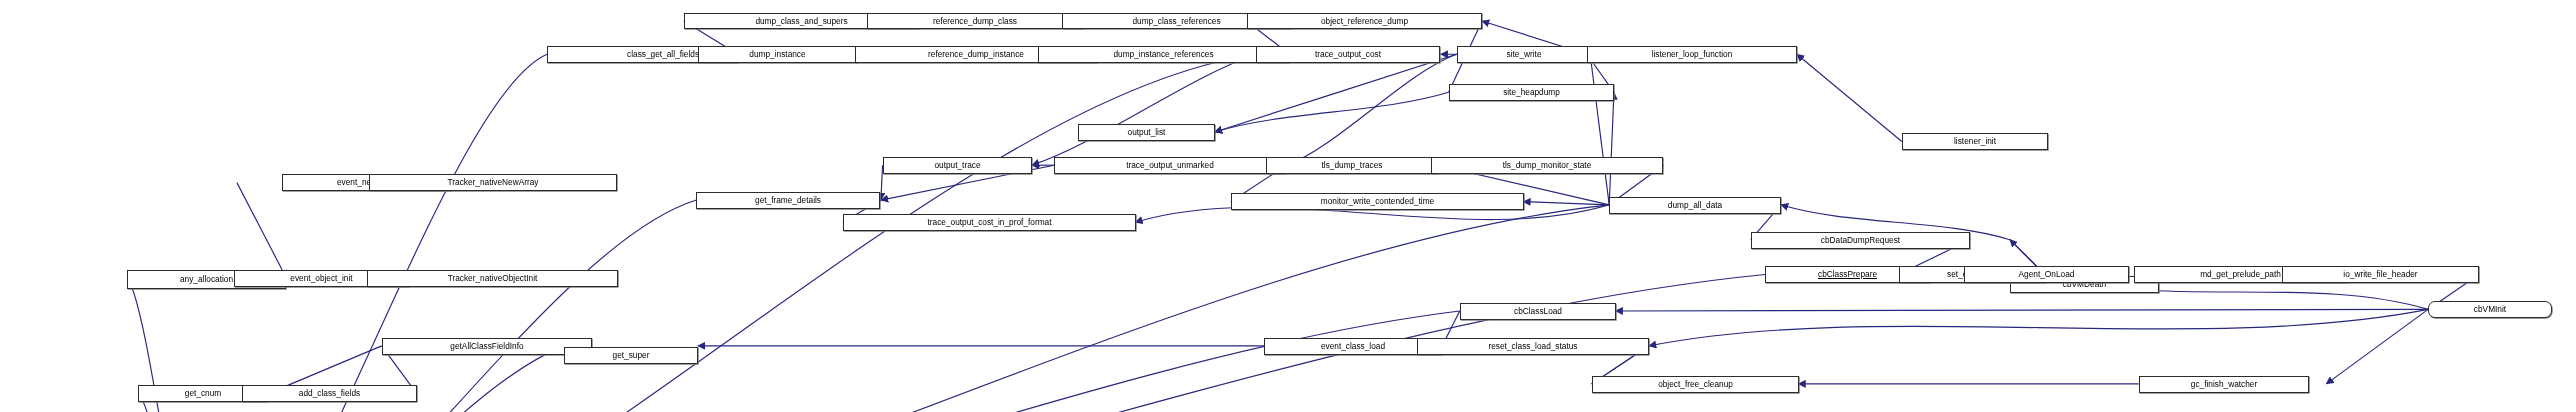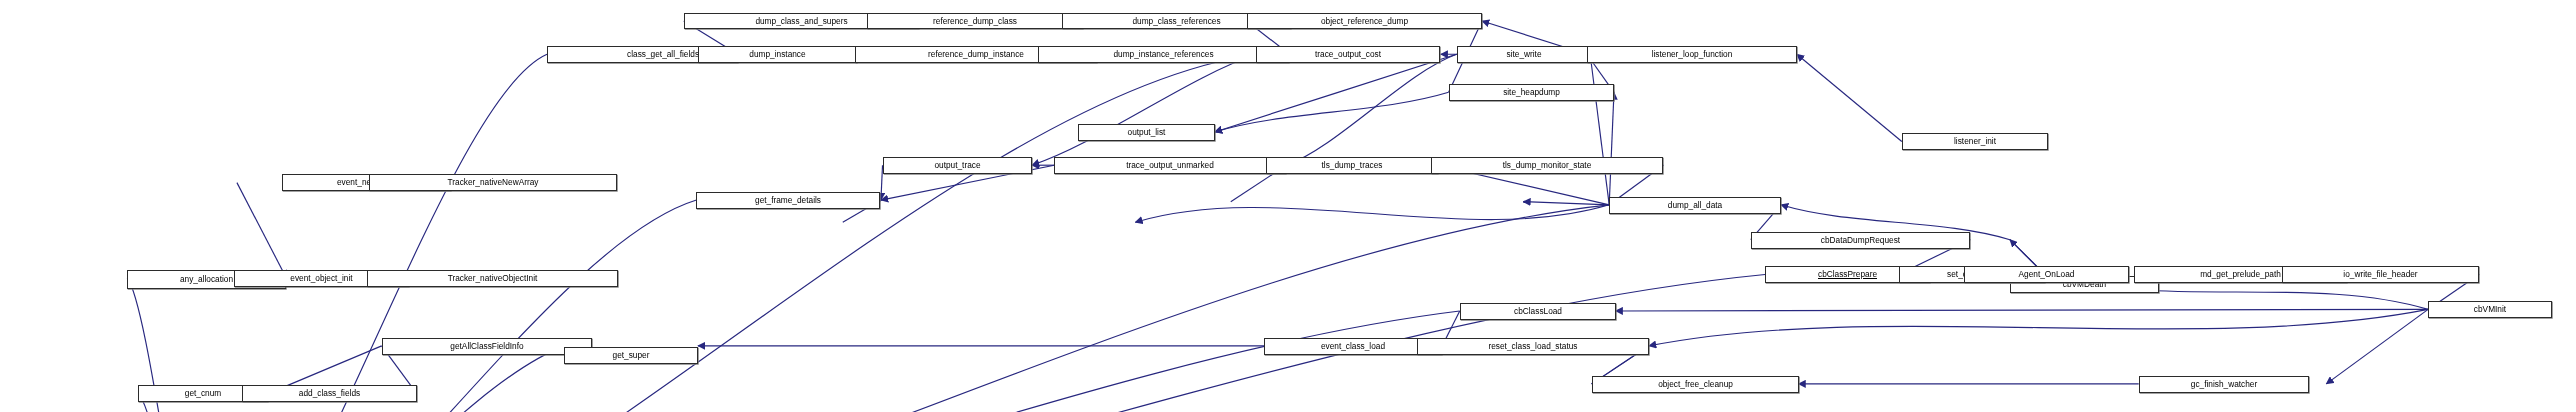--- a/index.html
+++ b/index.html
@@ -185,23 +185,29 @@
     </div>
     <div class="node" style="left: 1266px; top: 157px; width: 172px; height: 16.7px;">
       <span>tls_dump_traces</span>
     </div>
     <div class="node" style="left: 1431px; top: 157px; width: 232px; height: 16.7px;">
       <span>tls_dump_monitor_state</span>
     </div>
     <div class="node" style="left: 696px; top: 192px; width: 184px; height: 16.7px;">
       <span>get_frame_details</span>
     </div>
+    <div class="node" style="left: 1231px; top: 193px; width: 293px; height: 16.7px;">
+      <span>monitor_write_contended_time</span>
+    </div>
     <div class="node" style="left: 1609px; top: 197px; width: 172px; height: 16.7px;">
       <span>dump_all_data</span>
     </div>
+    <div class="node" style="left: 843px; top: 214px; width: 293px; height: 16.7px;">
+      <span>trace_output_cost_in_prof_format</span>
+    </div>
     <div class="node" style="left: 1751px; top: 232px; width: 219px; height: 16.7px;">
       <span>cbDataDumpRequest</span>
     </div>
     <div class="node" style="left: 2010px; top: 232px; width: 149px; height: 16.7px; margin-top: 44px;">
       <span>cbVMDeath</span>
     </div>
     <div class="node" style="left: 1765px; top: 266px; width: 165px; height: 16.7px; text-decoration: underline;">
       <span>cbClassPrepare</span>
     </div>
     <div class="node" style="left: 1899px; top: 266px; width: 146px; height: 16.7px;">
@@ -209,21 +215,21 @@
     </div>
     <div class="node" style="left: 1964px; top: 266px; width: 165px; height: 16.7px;">
       <span>Agent_OnLoad</span>
     </div>
     <div class="node" style="left: 2134px; top: 266px; width: 213px; height: 16.7px;">
       <span>md_get_prelude_path</span>
     </div>
     <div class="node" style="left: 2282px; top: 266px; width: 197px; height: 16.7px;">
       <span>io_write_file_header</span>
     </div>
-    <div class="node" style="left: 2428px; top: 301px; width: 124px; height: 16.7px;">
+    <div class="node" style="left: 2428px; top: 301px; width: 124px; height: 16.7px; border-radius: 7px;">
       <span>cbVMInit</span>
     </div>
     <div class="node" style="left: 1460px; top: 303px; width: 156px; height: 16.7px;">
       <span>cbClassLoad</span>
     </div>
     <div class="node" style="left: 564px; top: 338px; width: 134px; height: 16.7px; margin-top: 9px;">
       <span>get_super</span>
     </div>
     <div class="node" style="left: 1264px; top: 338px; width: 178px; height: 16.7px;">
       <span>event_class_load</span>

